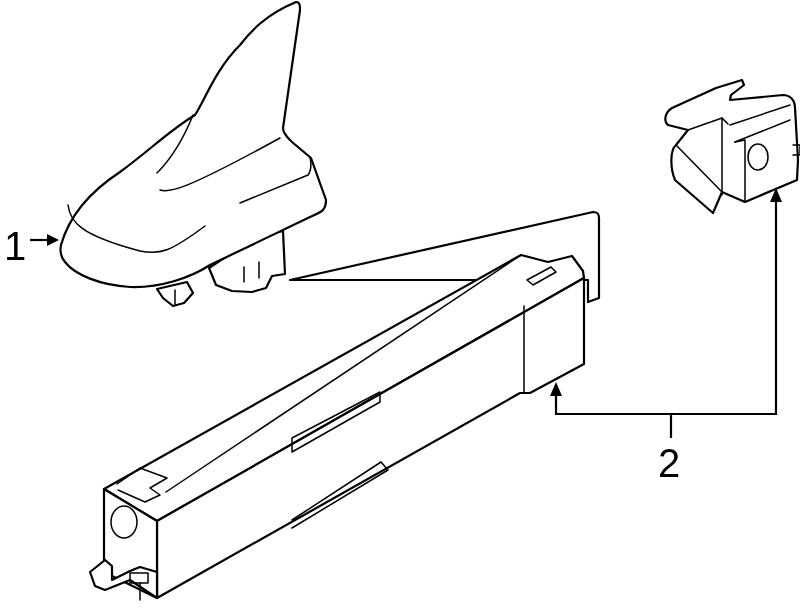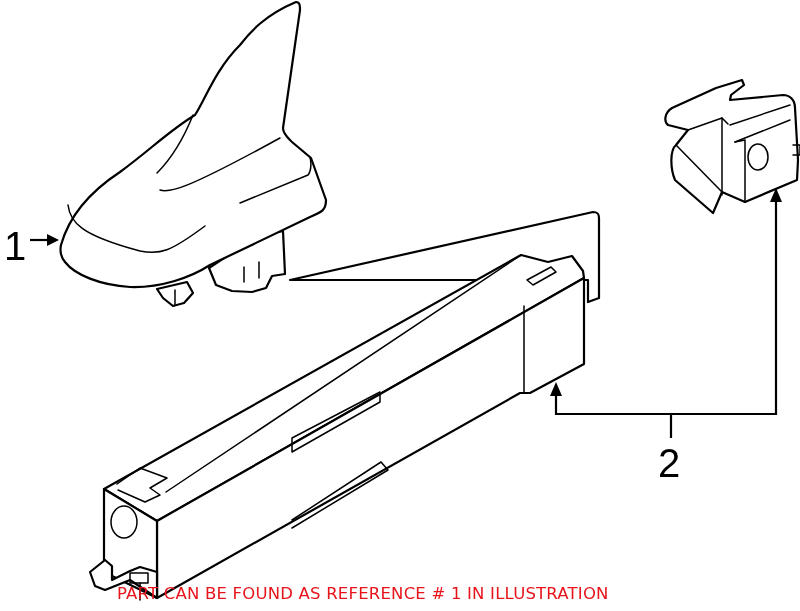--- a/index.html
+++ b/index.html
@@ -148,14 +148,13 @@
       <path class="leader" d="M556,393 L556,414 L776,414 L776,198"></path>
       <path class="leader" d="M671,414 L671,438"></path>
       <polygon class="arrowhead" points="556,382 550,396 562,396"></polygon>
       <polygon class="arrowhead" points="776,188 770,202 782,202"></polygon>
     </g>
   </svg>
 
   <div class="callout-num callout-1">1</div>
   <div class="callout-num callout-2">2</div>
 
-  <div class="footer-note">PART CAN BE FOUND AS REFERENCE # 1 IN ILLUSTRATION</div>
 </div>
 
 </body></html>

